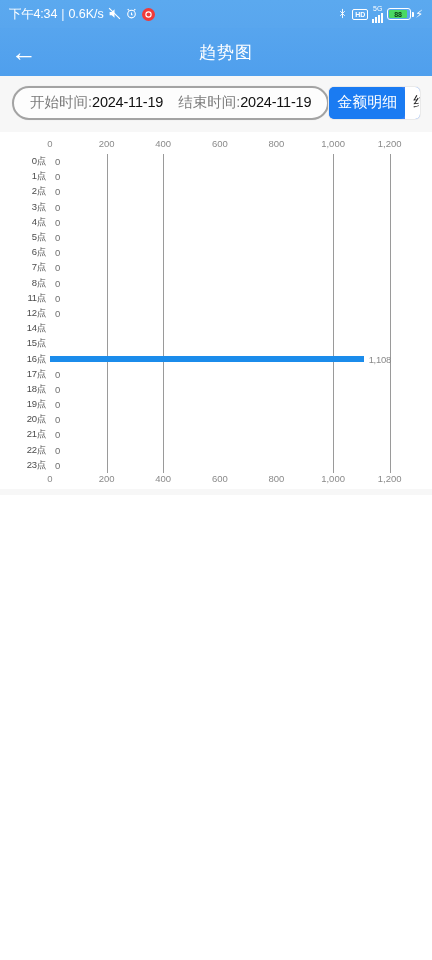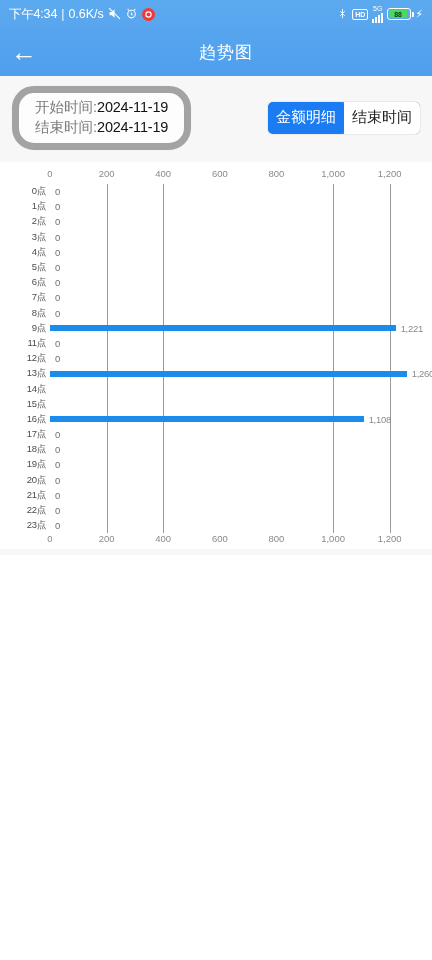--- a/index.html
+++ b/index.html
@@ -83,25 +83,25 @@
   }
 
   
   .filterbar {
     background: #f7f7f7;
     padding: 10px 12px 12px 12px;
     display: flex; align-items: center;
   }
   .date-box {
     background: #fdfdfd;
-    border: 7px solid #a3a3a3;
+    border: 2px solid #a3a3a3;
     border-radius: 22px;
     padding: 5px 16px 6px 16px;
-    display: flex; flex-direction: column;
-    gap: 1px;
+    display: flex; flex-direction: row;
+    gap: 15px;
     box-shadow: 0 0 0 0.5px #f0f0f0;
   }
   .date-row { display: flex; align-items: baseline; font-size: 14.5px; white-space: nowrap; }
   .date-label { color: #7b7b7b; }
   .date-value { color: #111111; letter-spacing: -0.2px; }
   .seg {
     margin-left: auto;
     display: flex;
     background: #3b82f6;
     border-radius: 5px;
@@ -344,43 +344,29 @@
                 <span class="bar-val zero">0</span>
               </div>
             </div>
             <div class="row">
               <div class="row-label">8点</div>
               <div class="bar-area">
                 <span class="bar-val zero">0</span>
               </div>
             </div>
             <div class="row">
-              <div class="row-label">9点</div>
-              <div class="bar-area">
-                <div class="bar" style="width: 93.9231%; background: rgb(27, 140, 235);"></div>
-                <span class="bar-val">1,221</span>
-              </div>
-            </div>
-            <div class="row">
               <div class="row-label">11点</div>
               <div class="bar-area">
                 <span class="bar-val zero">0</span>
               </div>
             </div>
             <div class="row">
               <div class="row-label">12点</div>
               <div class="bar-area">
                 <span class="bar-val zero">0</span>
-              </div>
-            </div>
-            <div class="row">
-              <div class="row-label">13点</div>
-              <div class="bar-area">
-                <div class="bar" style="width: 96.9231%; background: rgb(27, 140, 235);"></div>
-                <span class="bar-val">1,260</span>
               </div>
             </div>
             <div class="row">
               <div class="row-label">14点</div>
               <div class="bar-area"></div>
             </div>
             <div class="row">
               <div class="row-label">15点</div>
               <div class="bar-area"></div>
             </div>

